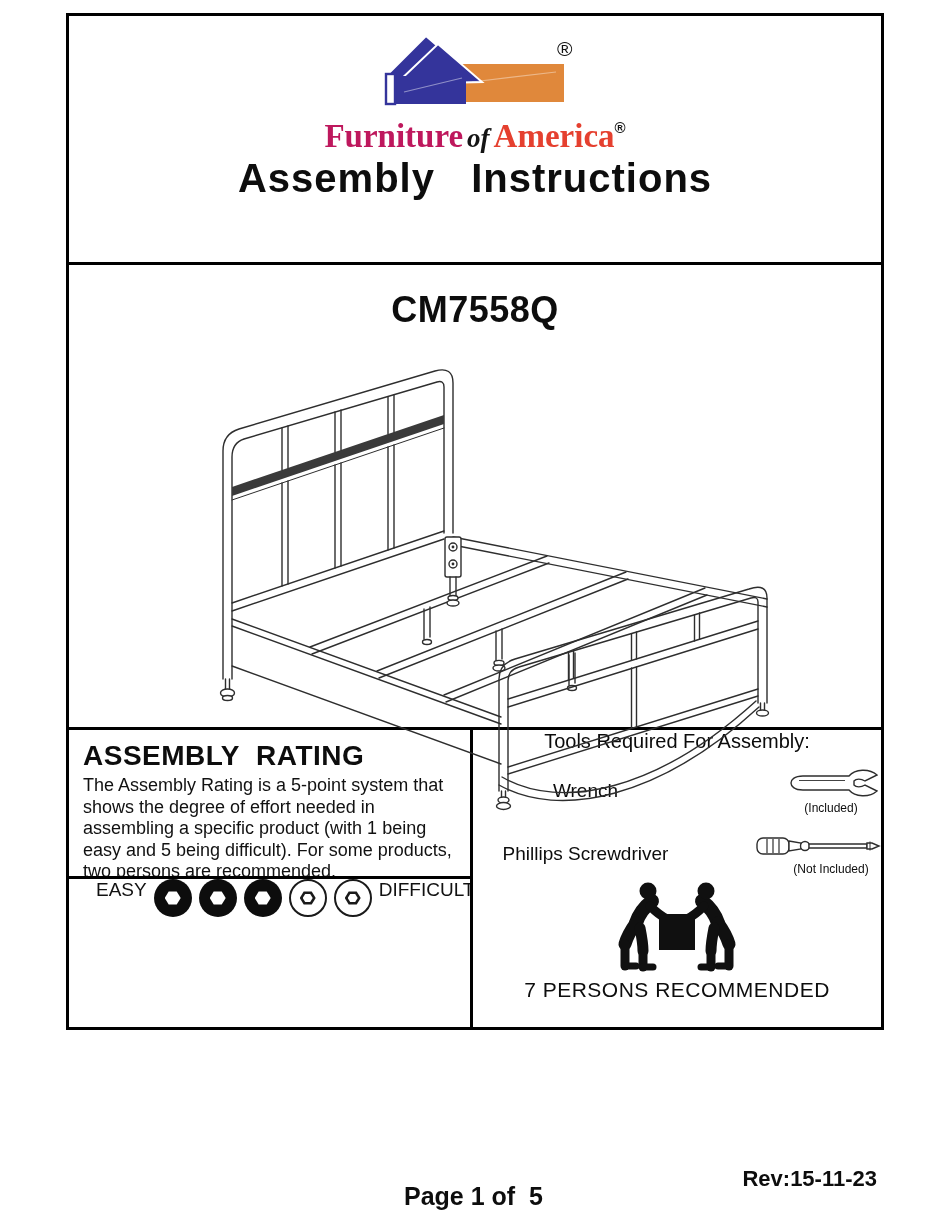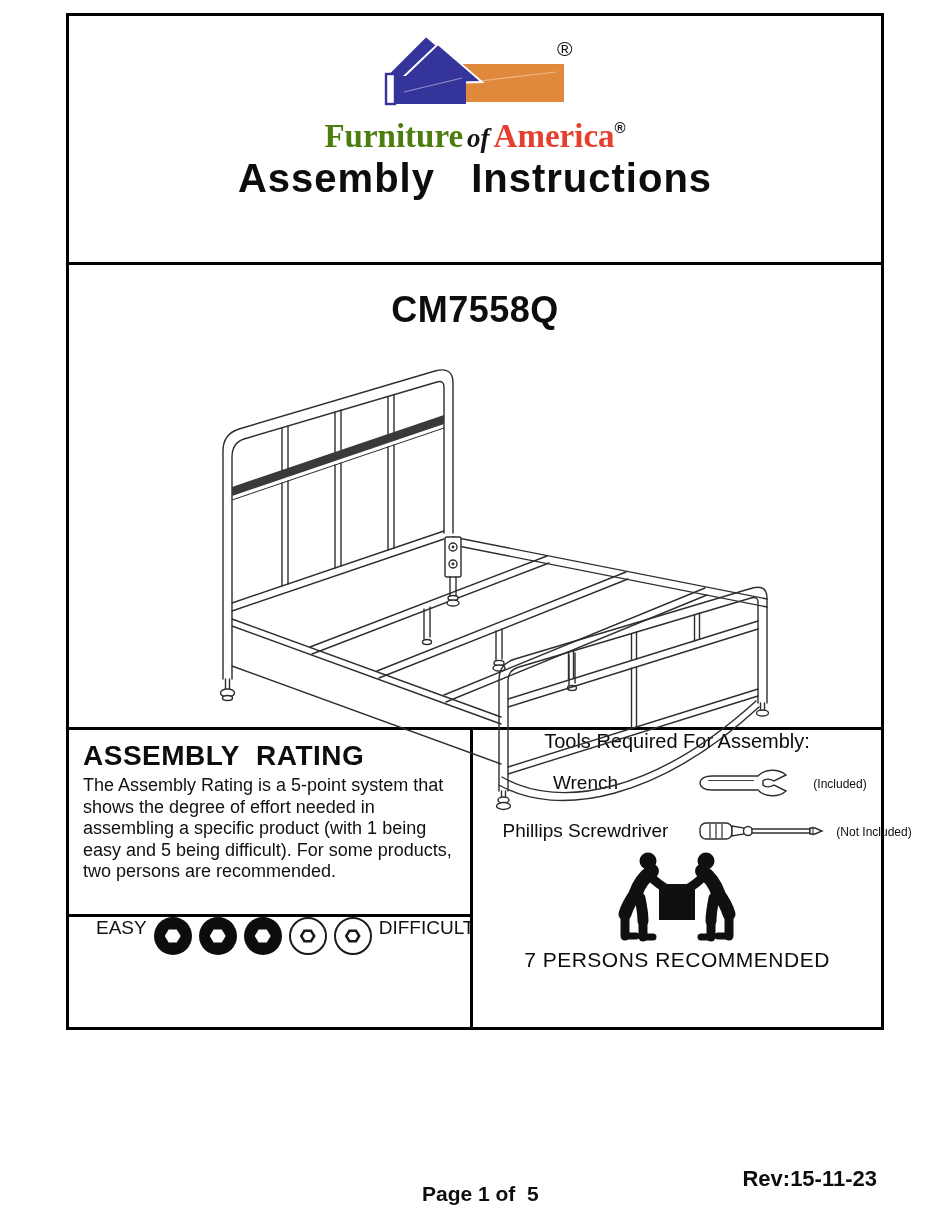--- a/index.html
+++ b/index.html
@@ -6,60 +6,60 @@
   html,body { background:#fff; }
   body { font-family:"Liberation Sans", sans-serif; color:#0d0d0d; }
   .page { position:relative; width:950px; height:1229px; background:#fff; overflow:hidden; }
   .sheet { position:absolute; left:66px; top:13px; width:818px; }
   .box { border:3px solid #000; background:#fff; }
 
   
   .box1 { height:252px; display:flex; flex-direction:column; align-items:center; }
   .logo-graphic { margin-top:16px; }
   .brand-line { margin-top:2px; font-family:"Liberation Serif", serif; font-size:33px; font-weight:bold; white-space:nowrap; line-height:36px; }
-  .brand-furniture { color:#4d7c0f; }
+  .brand-furniture { color:#be185d; }
   .brand-of { color:#141414; font-style:italic; font-weight:bold; font-size:27px; padding:0 4px; }
   .brand-america { color:#e5402f; }
   .brand-reg { color:#141414; font-size:15px; vertical-align:14px; font-family:"Liberation Sans", sans-serif; }
   .doc-title { font-size:40px; font-weight:bold; letter-spacing:1px; word-spacing:6px; white-space:pre; }
 
   
   .box2 { height:468px; margin-top:-3px; position:relative; }
   .model-no { position:absolute; top:24px; left:0; width:100%; text-align:center; font-size:36px; font-weight:bold; letter-spacing:0.5px; }
   .bed-wrap { position:absolute; left:110px; top:102px; }
 
   
   .bottom-row { display:flex; margin-top:-3px; height:303px; }
   .col-left { width:407px; display:flex; flex-direction:column; }
-  .box3 { height:190px; padding:10px 16px 0 14px; }
+  .box3 { height:152px; padding:10px 16px 0 14px; }
   .rating-title { font-size:28px; font-weight:bold; white-space:pre; letter-spacing:0.5px; }
   .rating-desc { margin-top:3px; font-size:18px; line-height:21.5px; color:#111; }
   .box4 { flex:1; margin-top:-3px; display:flex; align-items:flex-start; padding-left:27px; gap:7px; }
   .scale-label { font-size:19px; color:#111; flex:0 0 auto; }
   .rating-track { display:flex; align-items:center; gap:7px; }
   .rate-circle { width:38px; height:38px; border-radius:50%; display:inline-flex; align-items:center; justify-content:center; flex:0 0 auto; }
   .rate-circle.filled { background:#0d0d0d; }
   .rate-circle.empty  { background:#fff; border:2px solid #1a1a1a; }
   .hex-o { width:16px; height:14px; clip-path:polygon(25% 4%,75% 4%,100% 50%,75% 96%,25% 96%,0 50%); display:flex; align-items:center; justify-content:center; }
   .filled .hex-o { background:#fff; }
   .empty .hex-o { background:#1a1a1a; }
   .empty .hex-i { width:10px; height:8.5px; background:#fff; clip-path:polygon(25% 4%,75% 4%,100% 50%,75% 96%,25% 96%,0 50%); }
 
   .box5 { width:414px; margin-left:-3px; display:flex; flex-direction:column; align-items:center; }
   .tools-title { font-size:20px; color:#0b0b0b; }
   .tools-rows { width:100%; margin-top:13px; display:flex; flex-direction:column; gap:16px; }
   .tool-row { display:grid; grid-template-columns:225px 1fr; align-items:center; }
   .tool-name { text-align:center; font-size:19px; }
-  .tool-figure { display:flex; flex-direction:row; align-items:center; }
+  .tool-figure { display:flex; flex-direction:column; align-items:flex-end; }
   .tool-caption { font-size:12px; margin-top:1px; width:100px; text-align:center; }
   .persons-figure { margin-top:4px; }
   .persons-note { margin-top:2px; font-size:21px; letter-spacing:0.5px; }
 
   
-  .footer-page { position:absolute; left:404px; top:1182px; font-size:21px; font-weight:bold; white-space:pre;margin-left:18px; }
+  .footer-page { position:absolute; left:404px; top:1182px; font-size:25px; font-weight:bold; white-space:pre; }
   .footer-rev { position:absolute; right:73px; top:1166px; font-size:22px; font-weight:bold; }
 
   svg .ln { stroke:#2e2e2e; fill:none; stroke-width:1.4; stroke-linecap:round; stroke-linejoin:round; }
   svg .ln2 { stroke:#2e2e2e; fill:#fff; stroke-width:1.4; }
 </style>
 </head>
 <body>
 
 <div class="page">
   <div class="sheet">

